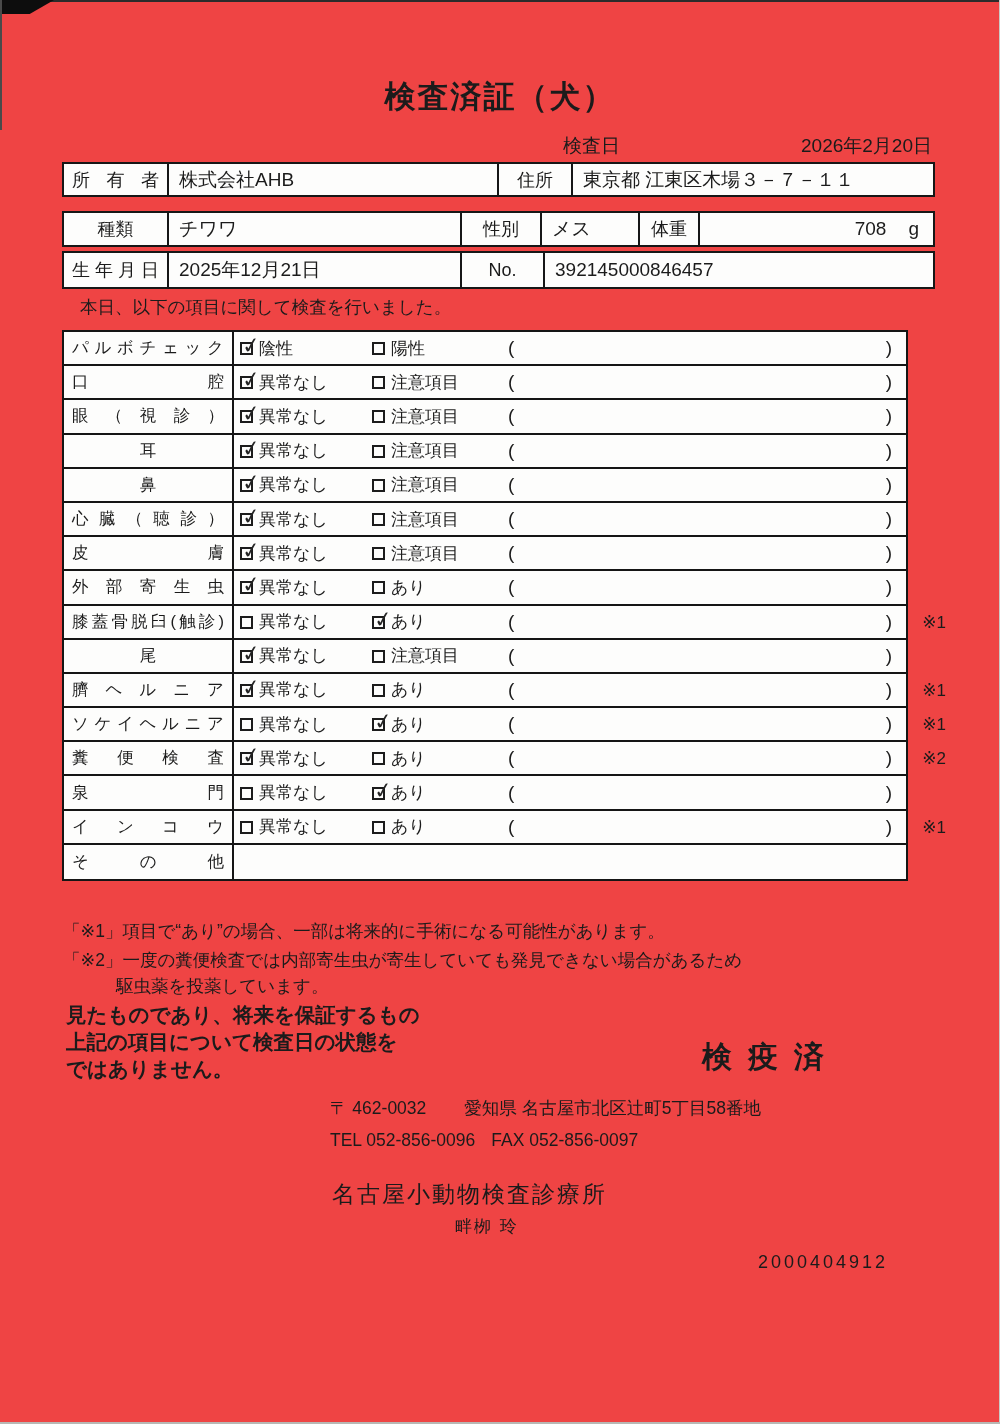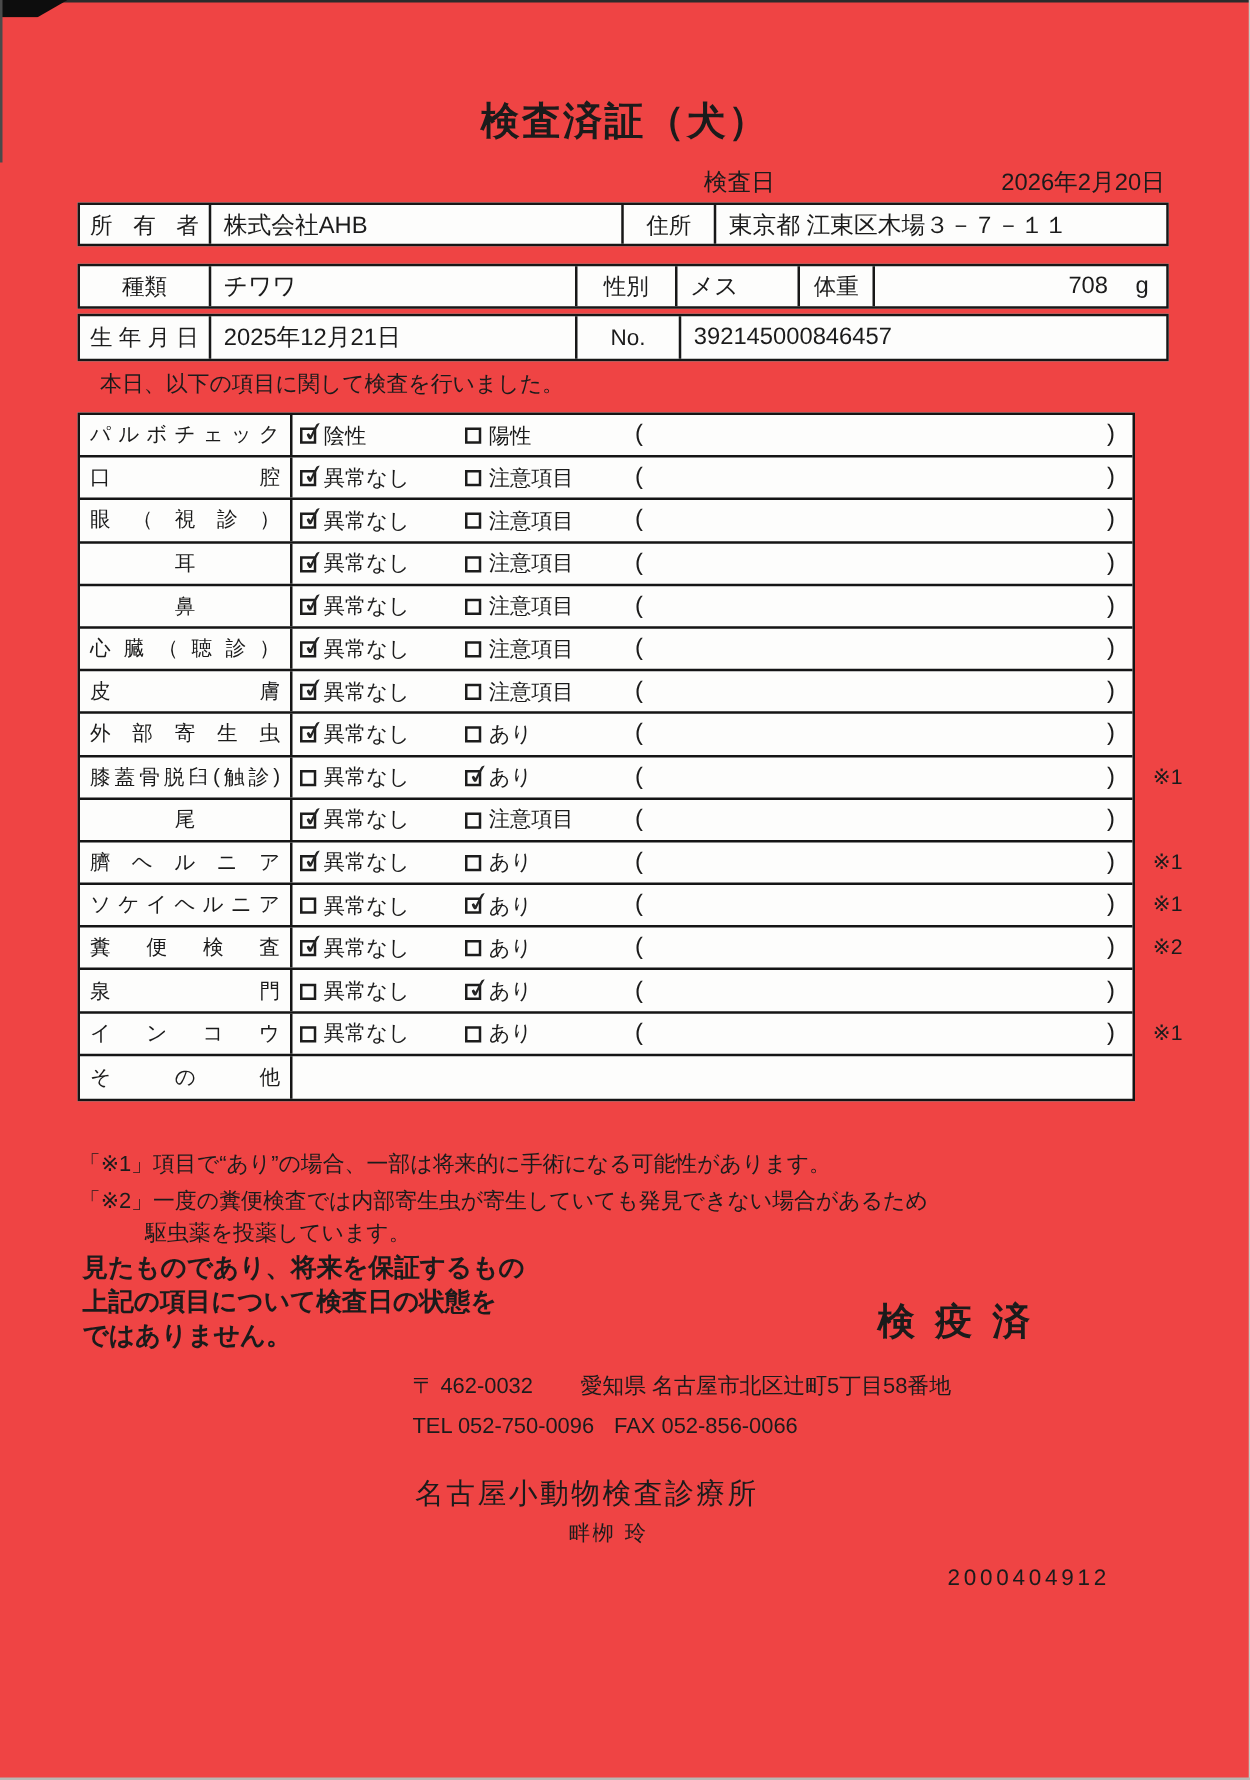--- a/index.html
+++ b/index.html
@@ -497,20 +497,20 @@
     <div>ではありません。</div>
   </div>
 
   <div class="stamp">検疫済</div>
 
   <div class="addr">
     <span>〒 462-0032</span>
     <span>愛知県 名古屋市北区辻町5丁目58番地</span>
   </div>
   <div class="telfax">
-    <span>TEL 052-750-0096</span>
-    <span>FAX 052-856-0066</span>
+    <span>TEL 052-856-0096</span>
+    <span>FAX 052-856-0097</span>
   </div>
   <div class="clinic">名古屋小動物検査診療所</div>
   <div class="person">畔栁 玲</div>
   <div class="serial">2000404912</div>
 
 </div>
 
 </body></html>

